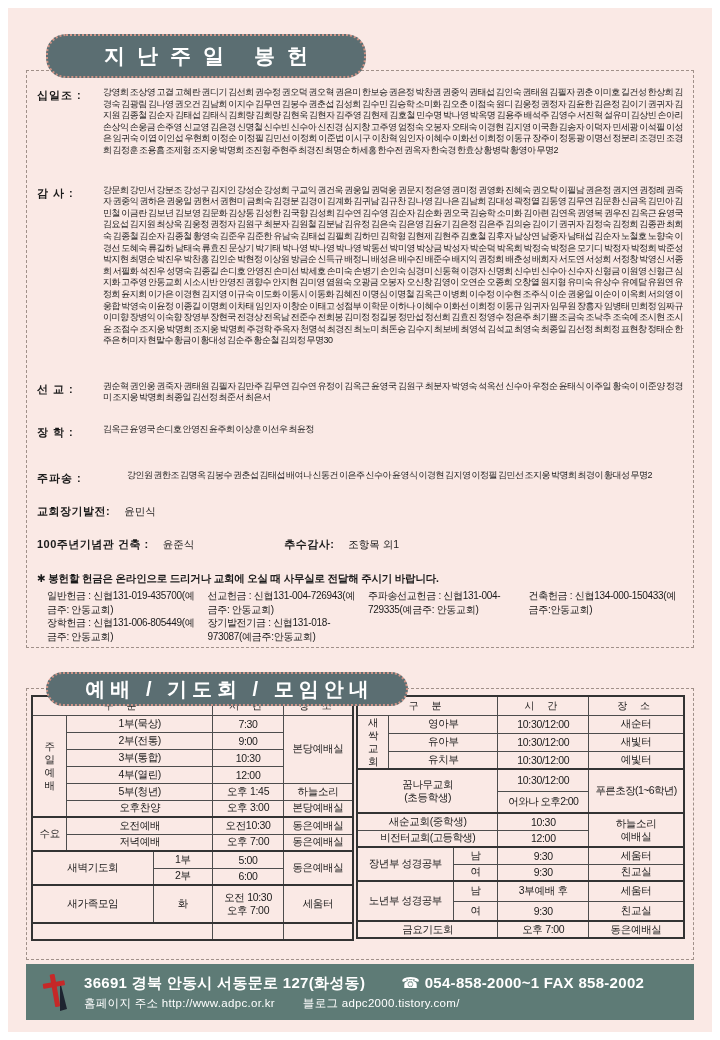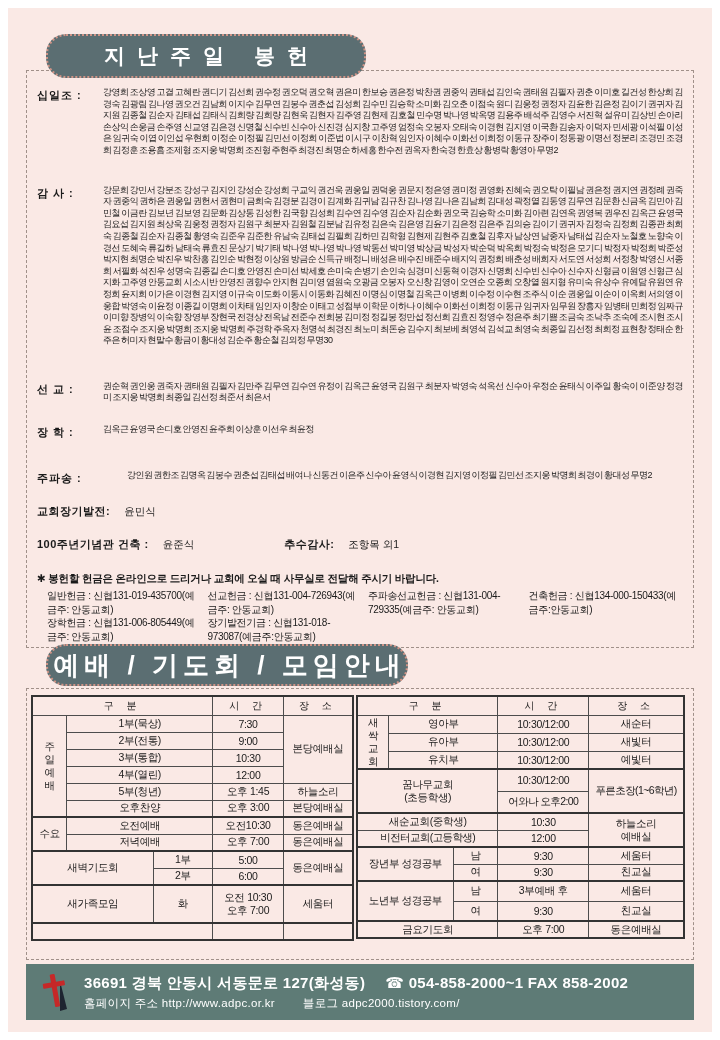--- a/index.html
+++ b/index.html
@@ -9,21 +9,21 @@
   }
   .page{position:absolute;left:8px;top:8px;right:8px;bottom:8px;background:var(--page-bg,#fae9e5);}
   
   .pill{
     position:absolute;z-index:3;background:var(--pill-bg,#5b6e72);color:#fff;
     border:2px dotted var(--pill-border,#cf9487);border-radius:20px;
     display:flex;align-items:center;justify-content:center;font-weight:bold;
     box-sizing:border-box;white-space:nowrap;
   }
   .pill1{left:38px;top:26px;width:320px;height:44px;font-size:21px;letter-spacing:12px;padding-left:12px;}
-  .pill2{left:38px;top:636px;width:362px;height:42px;font-size:26px;letter-spacing:5px;padding-left:5px;}
+  .pill2{left:38px;top:664px;width:362px;height:34px;font-size:20px;letter-spacing:5px;padding-left:5px;}
   
   .sec1{
     position:absolute;left:18px;right:18px;top:62px;height:578px;
     border:1px dashed #a09089;padding:8px 10px 6px 10px;box-sizing:border-box;overflow:hidden;
   }
   .sec2{
     position:absolute;left:18px;right:18px;top:680px;height:272px;
     border:1px dashed #a09089;padding:6px 4px;box-sizing:border-box;display:flex;align-items:flex-start;overflow:hidden;
   }
   
@@ -61,21 +61,21 @@
   tr.tsep td{border-top:2px solid #333;}
   .tbl-left{width:323px;}
   .tbl-right{width:329px;margin-left:2px;}
   
   .footer{
     position:absolute;left:18px;right:18px;top:956px;height:56px;
     background:var(--footer-bg,#5e7b76);color:#fff;display:flex;align-items:center;
     padding:0 14px;box-sizing:border-box;
   }
   .flogo{width:30px;height:42px;margin-right:14px;flex:none;}
-  .fline1{font-size:15px;font-weight:bold;letter-spacing:0.3px;display:flex;gap:20px;white-space:nowrap;}
+  .fline1{font-size:15px;font-weight:bold;letter-spacing:0.3px;display:flex;gap:36px;white-space:nowrap;}
   .fline2{font-size:11.5px;margin-top:3px;letter-spacing:0.3px;display:flex;gap:28px;white-space:nowrap;}
 </style>
 </head>
 <body>
 
 <div class="page">
 
   <div class="pill pill1">지난주일 봉헌</div>
 
   <div class="sec1">

